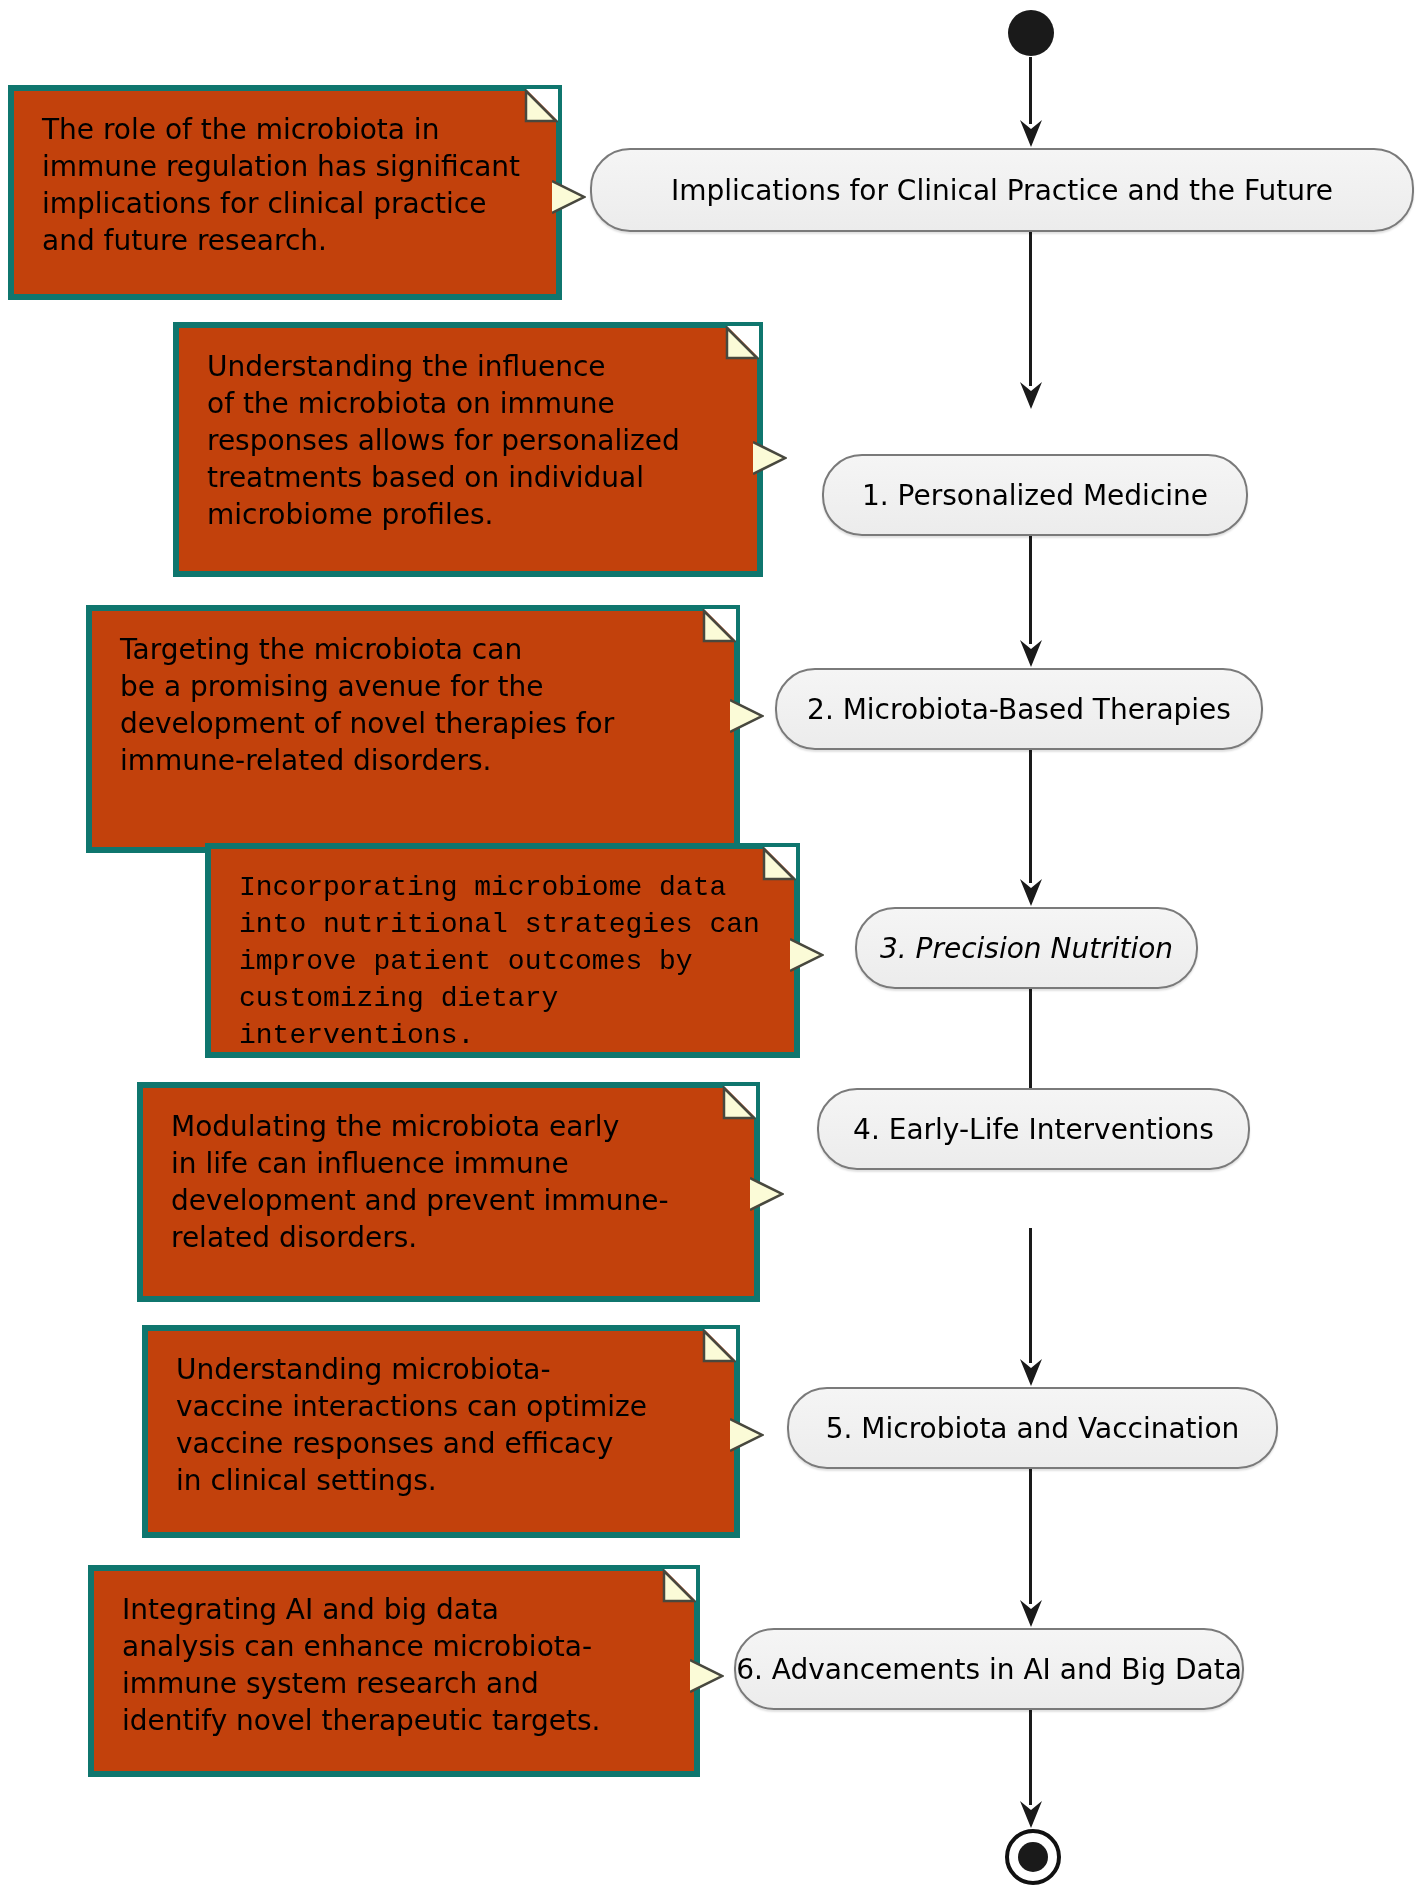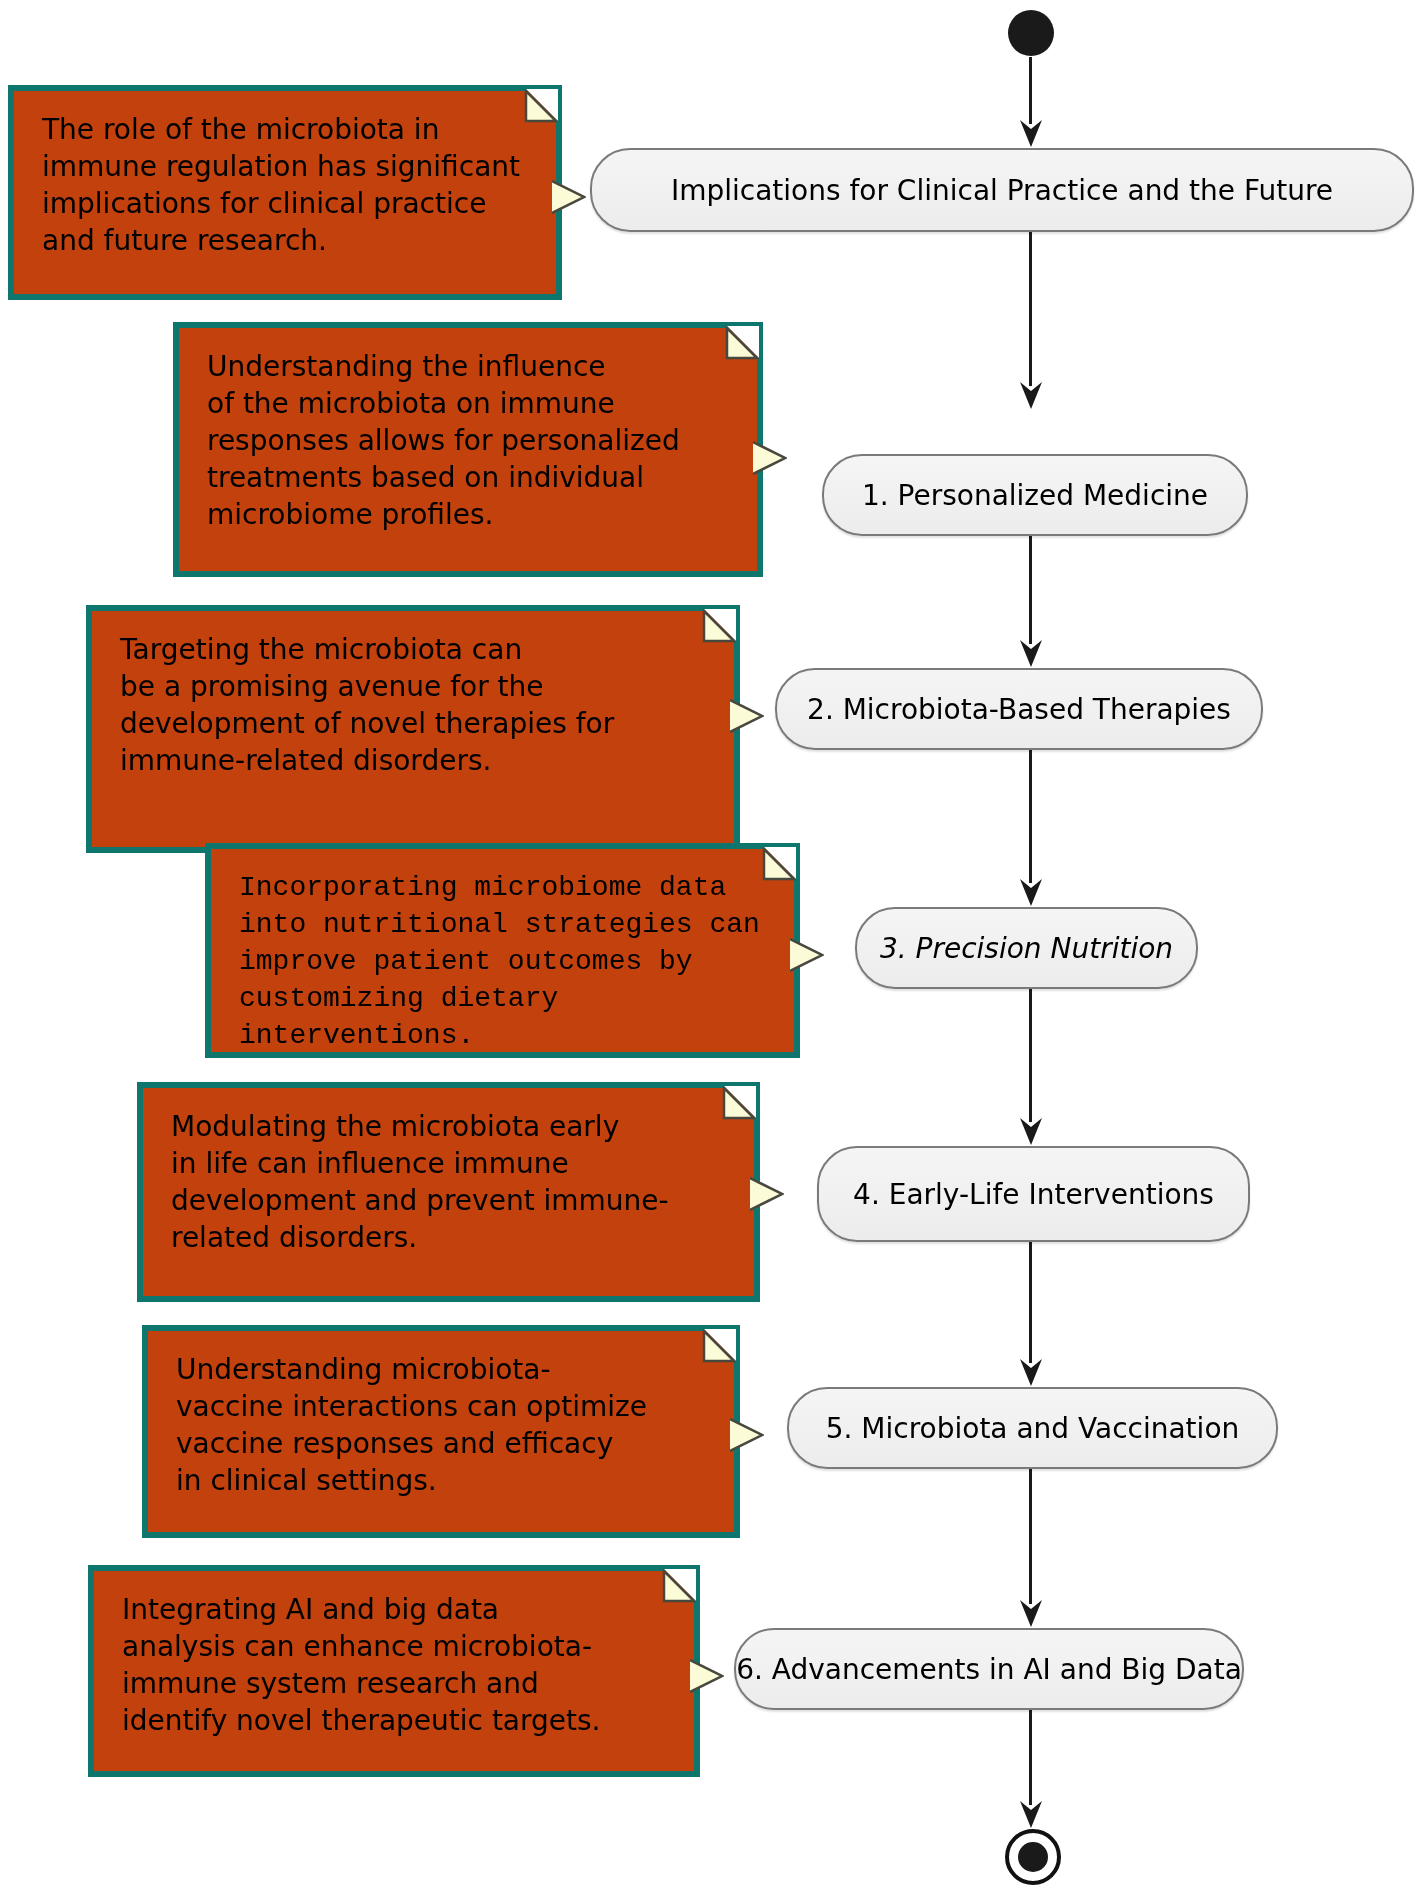--- a/index.html
+++ b/index.html
@@ -62,21 +62,21 @@
     border-radius: 40px;
     display: flex; align-items: center; justify-content: center;
     font-size: 28px;
     white-space: nowrap;
     box-shadow: 0 2px 2px rgba(0,0,0,0.12);
   }
   .a1 { left: 590px; top: 148px;  width: 824px; height: 84px; }
   .a2 { left: 822px; top: 410px;  width: 426px; height: 82px; margin-top: 44px; }
   .a3 { left: 775px; top: 668px;  width: 488px; height: 82px; }
   .a4 { left: 855px; top: 907px;  width: 343px; height: 82px; font-style: italic; }
-  .a5 { left: 817px; top: 1146px; width: 433px; height: 96px; }
+  .a5 { left: 817px; top: 1088px; width: 433px; height: 82px; }
   .a6 { left: 787px; top: 1387px; width: 491px; height: 82px; }
   .a7 { left: 734px; top: 1628px; width: 510px; height: 82px; text-align: center; }
 
   
   .note {
     position: absolute;
     box-sizing: border-box;
     background: #c2410c;
     border: 6px solid #0f766e;
   }

